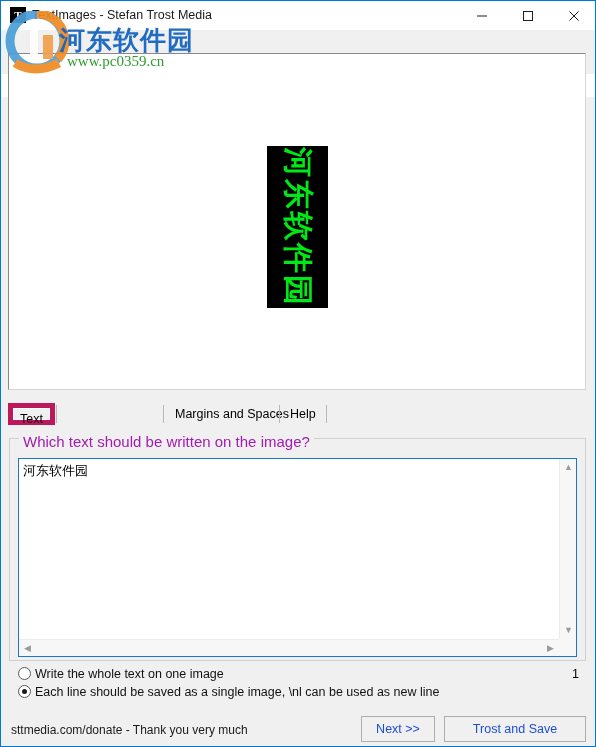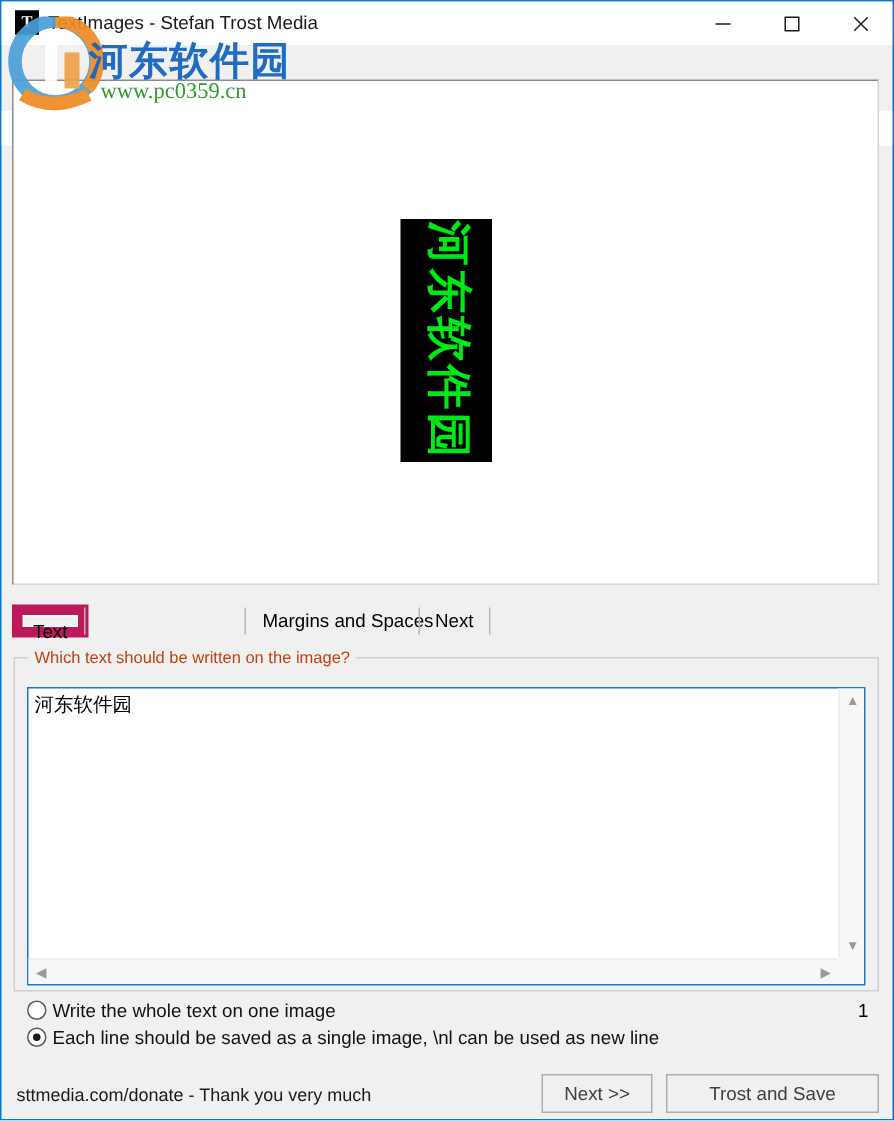--- a/index.html
+++ b/index.html
@@ -172,21 +172,21 @@
     line-height: 22px;
     font-size: 12.5px;
     color: #000;
     padding: 0 7px;
     box-sizing: border-box;
     white-space: nowrap;
     cursor: default;
     background: transparent;
   }
   .tab.selected {
-    border: 7px solid #be185d;
+    border: 5px solid #be185d;
     background: #f0f0f0;
     box-shadow: inset 0 0 0 1px #ffffff;
   }
   .tab-sep {
     position: absolute;
     top: 2px;
     width: 1px;
     height: 18px;
     background: #b8b8b8;
   }
@@ -199,22 +199,22 @@
     height: 223px;
     border: 1px solid #d0d0d0;
     box-sizing: border-box;
     background: #f0f0f0;
   }
   #groupbox-label {
     position: absolute;
     left: 18px; top: 432px;
     background: #f0f0f0;
     padding: 0 4px;
-    font-size: 11px;
-    color: #c2410c;
+    font-size: 15px;
+    color: #a21caf;
     white-space: nowrap;
     z-index: 5;
   }
 
   
   #textbox-wrap {
     position: absolute;
     left: 17px; top: 457px;
     width: 559px;
     height: 199px;
@@ -322,21 +322,21 @@
     white-space: nowrap;
   }
   .footer-btn {
     position: absolute;
     height: 26px;
     background: #f0f0f0;
     border: 1px solid #adadad;
     box-sizing: border-box;
     font-size: 12.5px;
     font-family: "Liberation Sans", sans-serif;
-    color: #404040;
+    color: #1d4ed8;
     cursor: default;
     text-align: center;
     line-height: 24px;
     padding: 0;
   }
   #btn-next { left: 360px; top: 715px; width: 74px; }
   #btn-create { left: 443px; top: 715px; width: 142px; }
 </style>
 </head>
 <body>
@@ -374,21 +374,21 @@
 
   <div id="preview-panel">
     <div id="preview-image">
       <div id="preview-image-text">河东软件园</div>
     </div>
   </div>
 
   <div id="tabstrip">
     <div class="tab selected" style="left:0px">Text</div>
     <div class="tab" style="left:160px">Margins and Spaces</div>
-    <div class="tab" style="left:275px">Next</div>
+    <div class="tab" style="left:275px">Help</div>
     <div class="tab-sep" style="left:48px"></div>
     <div class="tab-sep" style="left:155px"></div>
     <div class="tab-sep" style="left:271px"></div>
     <div class="tab-sep" style="left:318px"></div>
   </div>
 
   <div id="groupbox"></div>
   <div id="groupbox-label">Which text should be written on the image?</div>
 
   <div id="textbox-wrap">

